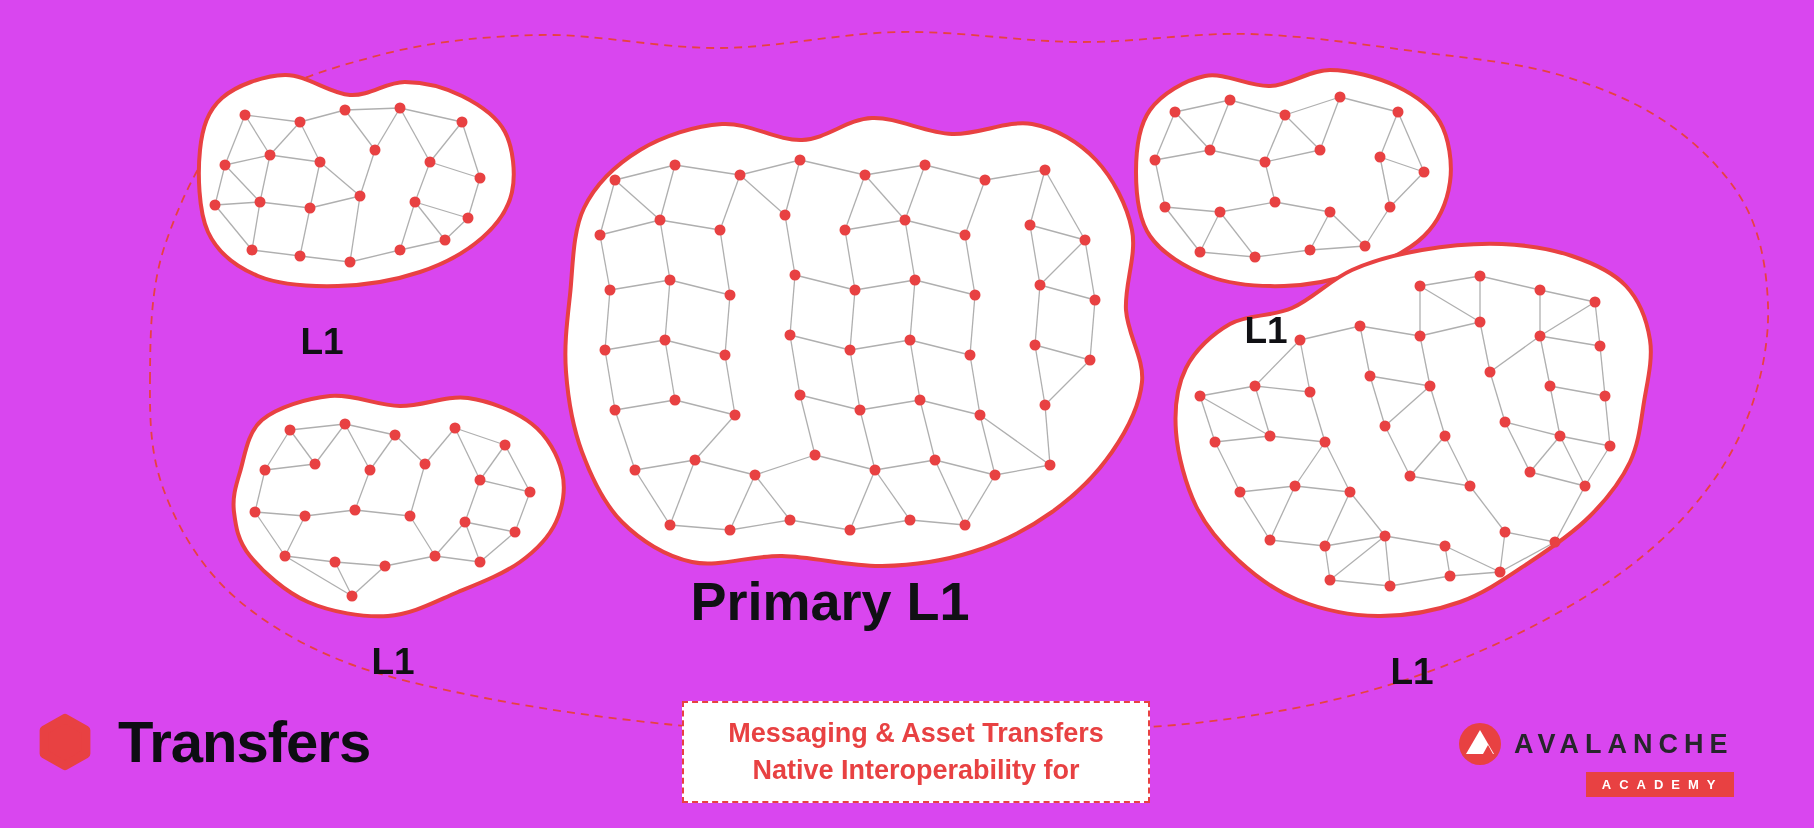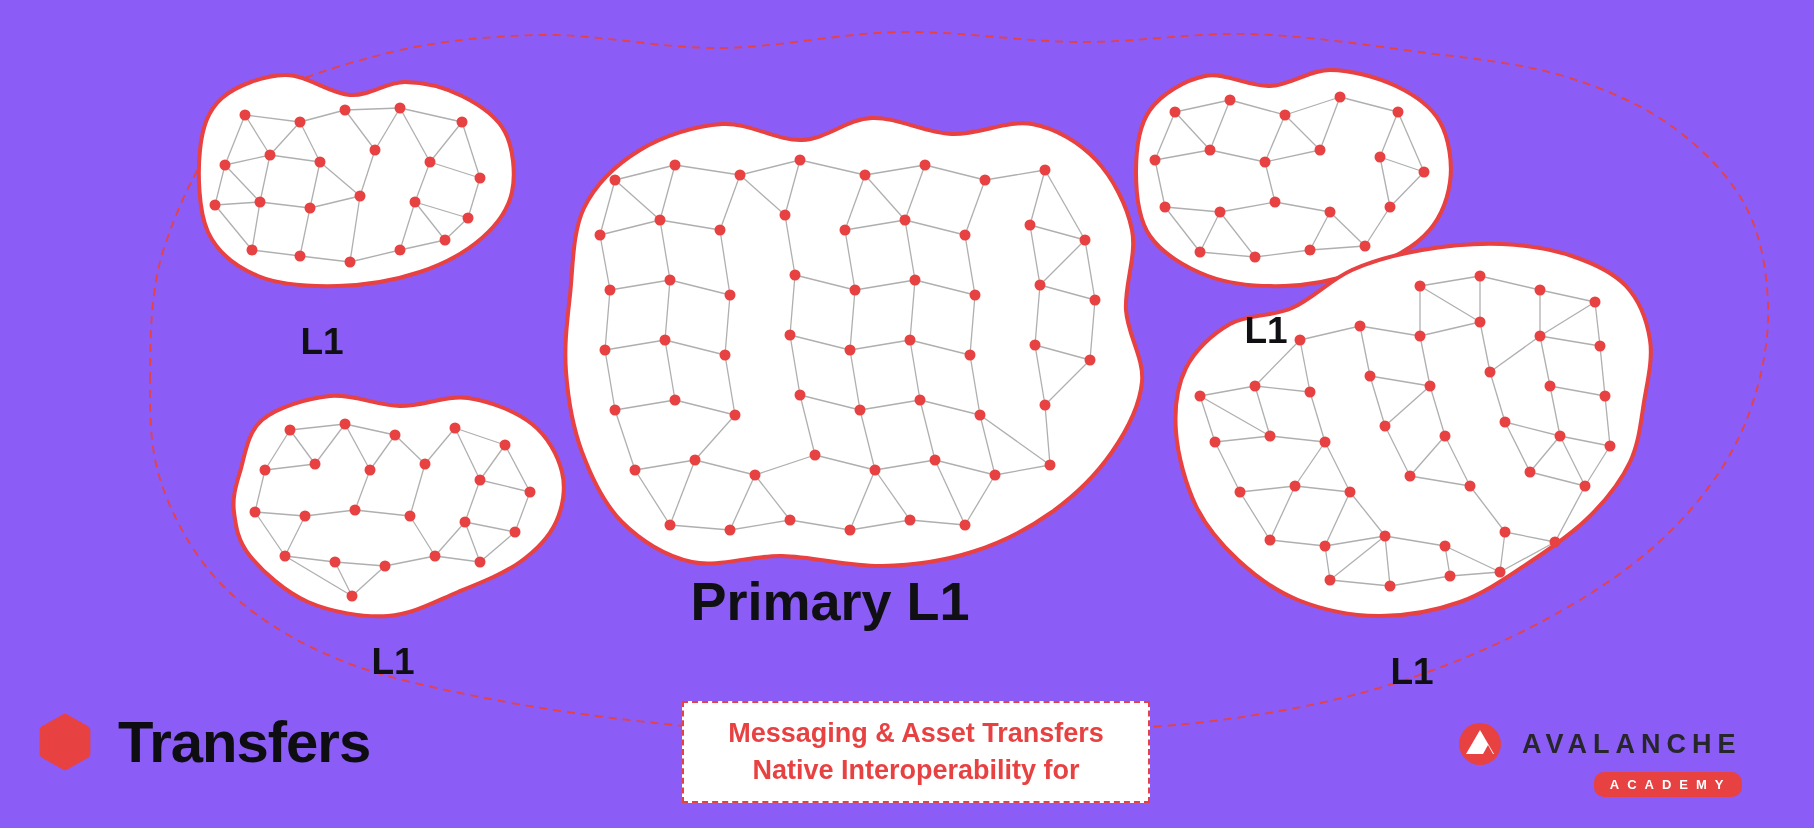--- a/index.html
+++ b/index.html
@@ -1,32 +1,32 @@
 <!DOCTYPE html>
 <html><head>
 <meta charset="utf-8">
 <style>
   html,body{margin:0;padding:0;background:#ffffff;}
   body{font-family:"Liberation Sans",sans-serif;}
-  .stage{position:relative;width:1814px;height:828px;background:#8b5cf6;overflow:hidden;}
+  .stage{position:relative;width:1814px;height:828px;background:#d946ef;overflow:hidden;}
   svg.net{position:absolute;left:0;top:0;width:1814px;height:828px;}
   .cluster-label{position:absolute;transform:translate(-50%,-50%);font-weight:800;font-size:37px;color:#101014;white-space:nowrap;}
   #label-a{left:322px;top:342px;}
   #label-b{left:393px;top:662px;}
   #label-primary{left:830px;top:601px;font-size:54px;}
   #label-d{left:1266px;top:331px;}
   #label-e{left:1412px;top:672px;}
   .interop{position:absolute;left:682px;top:701px;width:468px;height:102px;border:2px dashed #E84142;background:#ffffff;display:flex;flex-direction:column;justify-content:center;align-items:center;gap:3px;box-sizing:border-box;}
   .interop .interop-line{color:#E84142;font-weight:700;font-size:27px;line-height:1.25;}
   .legend{position:absolute;left:36px;top:708px;display:flex;align-items:center;gap:24px;}
   .legend .legend-text{font-size:58px;font-weight:800;color:#0d0d12;letter-spacing:-1px;}
   .brandbox{position:absolute;left:1458px;top:722px;display:flex;flex-direction:column;align-items:flex-end;}
-  .brandrow{display:flex;align-items:center;gap:20px;}
+  .brandrow{display:flex;align-items:center;gap:12px;}
   .brandname{font-size:27px;font-weight:800;letter-spacing:6px;color:#26262b;white-space:nowrap;}
-  .badge{margin-top:6px;background:#E84142;color:#ffffff;font-size:13px;font-weight:700;letter-spacing:8px;padding:5px 10px 5px 16px;border-radius:10px;white-space:nowrap;}
+  .badge{margin-top:6px;background:#E84142;color:#ffffff;font-size:13px;font-weight:700;letter-spacing:8px;padding:5px 10px 5px 16px;border-radius:0;white-space:nowrap;}
 </style>
 </head>
 <body>
 
 <div class="stage">
 
   <svg class="net" xmlns="http://www.w3.org/2000/svg" viewBox="0 0 1814 828">
       <path d="M 150 380 C 150.3 339.5 150.0 289.2 165 245 C 180.0 200.8 204.2 146.7 240 115 C 275.8 83.3 330.0 68.3 380 55 C 430.0 41.7 483.3 36.2 540 35 C 596.7 33.8 660.0 48.5 720 48 C 780.0 47.5 840.0 33.0 900 32 C 960.0 31.0 1021.7 41.7 1080 42 C 1138.3 42.3 1193.3 32.3 1250 34 C 1306.7 35.7 1368.3 45.2 1420 52 C 1471.7 58.8 1518.3 62.8 1560 75 C 1601.7 87.2 1639.2 103.3 1670 125 C 1700.8 146.7 1728.7 175.0 1745 205 C 1761.3 235.0 1766.8 271.7 1768 305 C 1769.2 338.3 1762.5 373.8 1752 405 C 1741.5 436.2 1726.2 464.5 1705 492 C 1683.8 519.5 1658.3 545.3 1625 570 C 1591.7 594.7 1548.3 619.7 1505 640 C 1461.7 660.3 1415.0 678.3 1365 692 C 1315.0 705.7 1260.8 715.3 1205 722 C 1149.2 728.7 1089.2 729.7 1030 732 C 970.8 734.3 910.8 737.3 850 736 C 789.2 734.7 725.8 730.3 665 724 C 604.2 717.7 540.0 709.0 485 698 C 430.0 687.0 378.3 676.3 335 658 C 291.7 639.7 253.7 616.3 225 588 C 196.3 559.7 175.5 522.7 163 488 C 150.5 453.3 149.7 420.5 150 380 Z" fill="none" stroke="#E84142" stroke-width="1.8" stroke-dasharray="8 6"></path>
       <g>
         <path d="M 200 150 C 202.3 127.7 207.8 110.5 222 98 C 236.2 85.5 263.7 75.5 285 75 C 306.3 74.5 330.0 93.8 350 95 C 370.0 96.2 386.3 81.8 405 82 C 423.7 82.2 445.3 87.7 462 96 C 478.7 104.3 496.7 116.0 505 132 C 513.3 148.0 515.8 174.3 512 192 C 508.2 209.7 497.3 224.7 482 238 C 466.7 251.3 444.0 264.0 420 272 C 396.0 280.0 365.0 285.3 338 286 C 311.0 286.7 279.7 285.0 258 276 C 236.3 267.0 217.7 253.0 208 232 C 198.3 211.0 197.7 172.3 200 150 Z" fill="#ffffff" stroke="#E84142" stroke-width="4" stroke-linejoin="round"></path>

